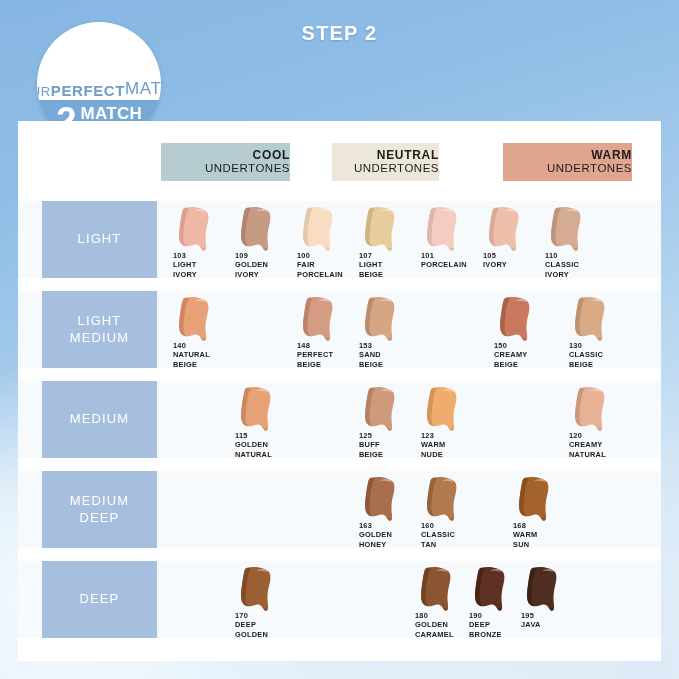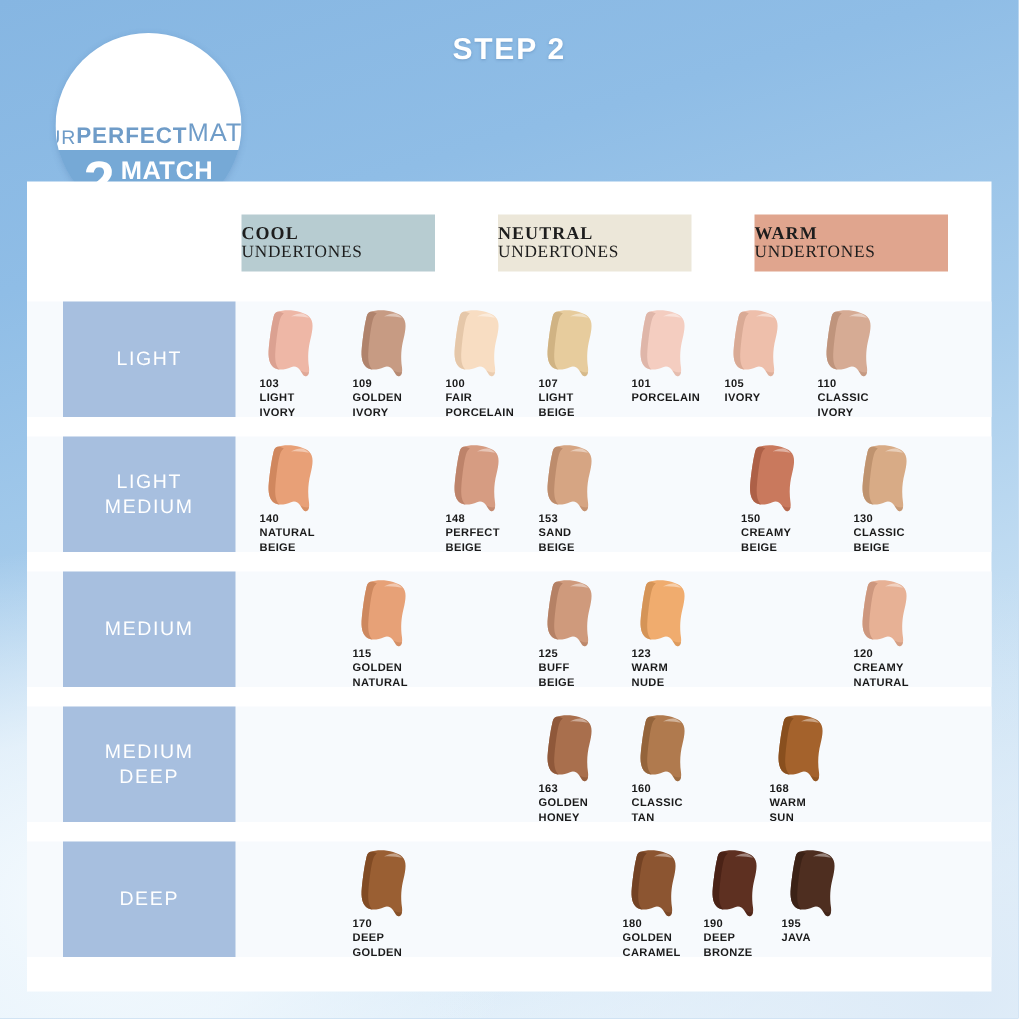--- a/index.html
+++ b/index.html
@@ -70,28 +70,27 @@
     position:absolute;left:18px;top:121px;width:643px;height:540px;
     background:#ffffff;
   }
 
   
   .undertones{
     position:absolute;left:0;top:22px;width:100%;height:38px;
   }
   .ut{
     position:absolute;top:0;height:38px;
-    display:flex;flex-direction:column;align-items:flex-start;justify-content:center;
+    display:flex;flex-direction:column;align-items:flex-end;justify-content:center;
     line-height:1.12;
-    font-family:Liberation Serif, serif;
   }
   .ut .ut-a{font-size:12px;font-weight:bold;letter-spacing:.7px;color:#1d1d1d;}
   .ut .ut-b{font-size:11.5px;letter-spacing:.5px;color:#1d1d1d;}
   .ut-cool{left:143px;width:129px;background:#b7ccd1;}
-  .ut-neutral{left:314px;width:129px;background:#ece7d9;}
+  .ut-neutral{left:314px;width:107px;background:#ece7d9;}
   .ut-warm{left:485px;width:129px;background:#e0a58e;}
 
   
   .row{
     position:absolute;left:0;width:100%;height:77px;
     background:#f7fafd;
   }
   .r0{top:80px;}
   .r1{top:170px;}
   .r2{top:260px;}

